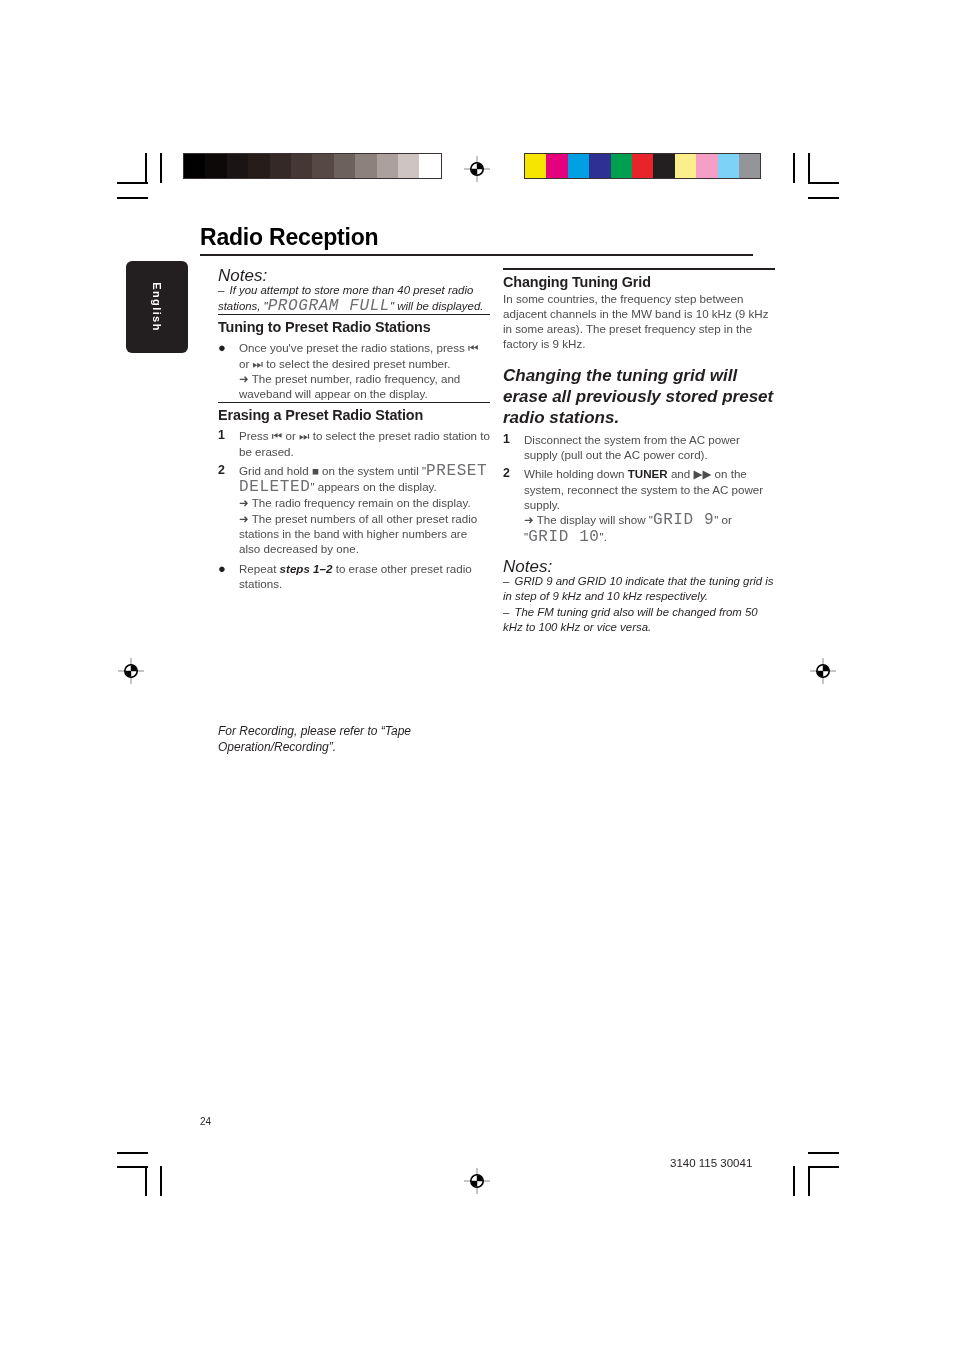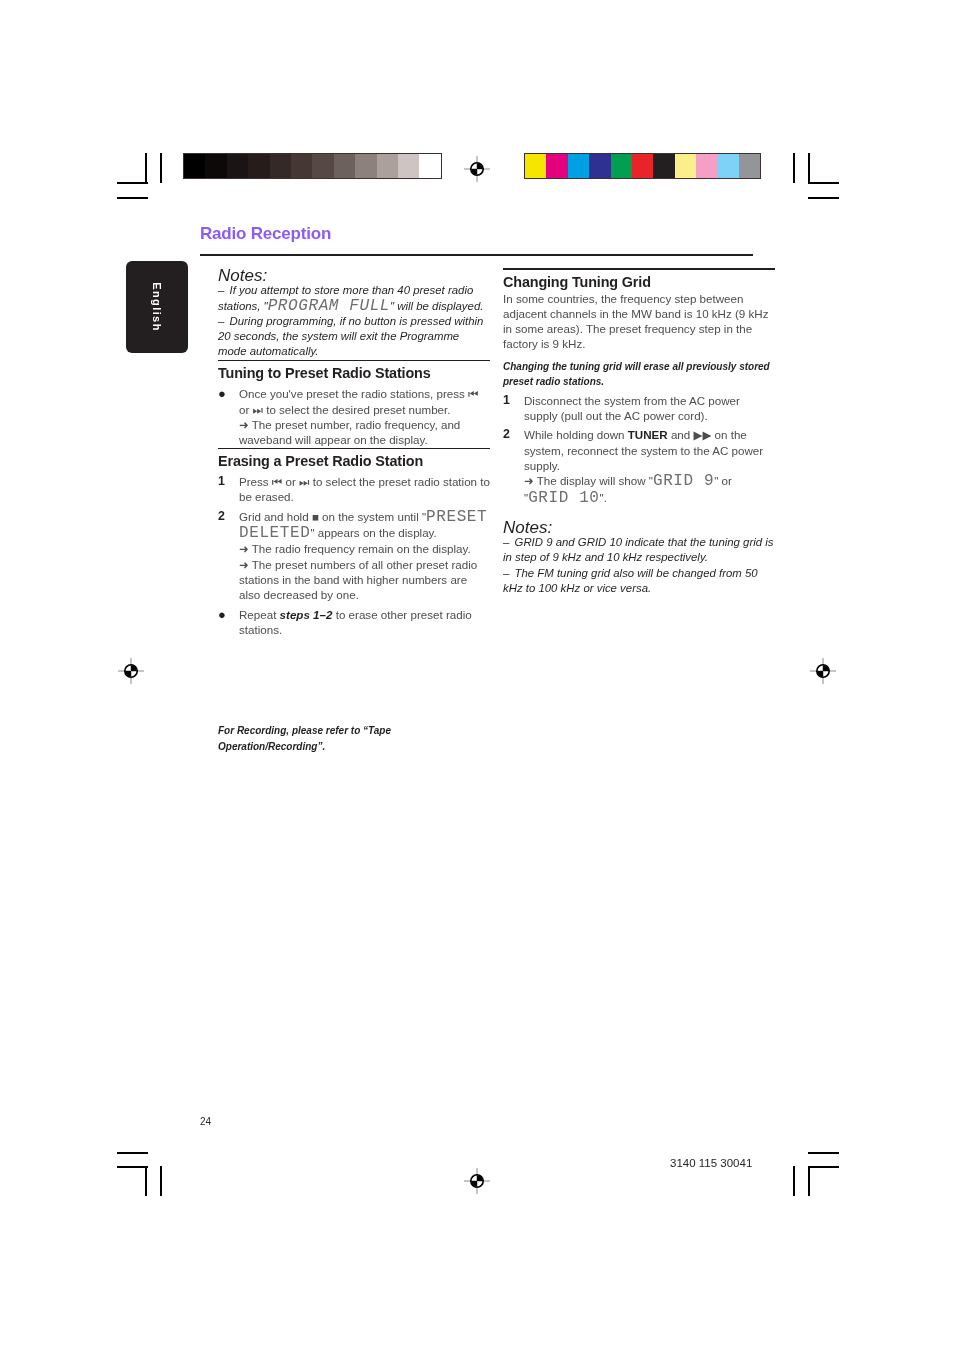--- a/index.html
+++ b/index.html
@@ -54,24 +54,24 @@
     font-size: 11px;
     font-weight: bold;
     letter-spacing: 1.4px;
     white-space: nowrap;
     font-family: "Liberation Sans", sans-serif;
   }
 
   .page-title {
     position: absolute;
     left: 200px; top: 224px;
-    font-size: 17px;
+    font-size: 23px;
     font-weight: bold;
     letter-spacing: -0.2px;
-    color: #8b5cf6;
+    color: #000000;
   }
   .title-rule {
     position: absolute;
     left: 200px; top: 254px;
     width: 553px; height: 2.2px;
     background: #231f20;
   }
 
   .col {
     position: absolute;
@@ -141,33 +141,33 @@
   }
 
   b.strong { color: #231f20; font-weight: bold; }
   .bi { font-style: italic; font-weight: bold; color: #231f20; }
 
   .callout {
     position: absolute;
     left: 218px; top: 723px;
     width: 255px;
     font-style: italic;
-    font-weight: bold;
-    font-size: 10px;
+    font-weight: normal;
+    font-size: 12px;
     line-height: 16px;
     color: #231f20;
   }
 
   .warn {
-    margin-top: 7px;
+    margin-top: 13px;
     font-style: italic;
     font-weight: bold;
     color: #231f20;
-    font-size: 10px;
-    line-height: 15px;
+    font-size: 17px;
+    line-height: 21px;
   }
 
   .notes-block { margin-top: 14px; }
 
   .page-num {
     position: absolute;
     left: 200px; top: 1116px;
     font-size: 10px;
     color: #231f20;
   }
@@ -277,24 +277,20 @@
 
   <div class="col left">
 
     <div class="notes-lbl">Notes:</div>
 
     <div class="note-line">
       <span class="dash">–</span>
       <span>If you attempt to store more than 40 preset radio stations, "</span><span class="lcd">PROGRAM FULL</span><span>" will be displayed.</span>
     </div>
 
-    <div class="note-line">
-      <span class="dash">–</span>
-      <span>During programming, if no button is pressed within 20 seconds, the system will exit the Programme mode automatically.</span>
-    </div>
 
     <div class="sec-wrap">
       <div class="sec-rule"></div>
       <h2 class="sec">Tuning to Preset Radio Stations</h2>
 
       <div class="row">
         <div class="marker bullet">●</div>
         <div class="rtext">
           <span>Once you've preset the radio stations, press ⏮ or ⏭ to select the desired preset number.</span><br>
           <span class="arrow-note">➜ The preset number, radio frequency, and waveband will appear on the display.</span>

